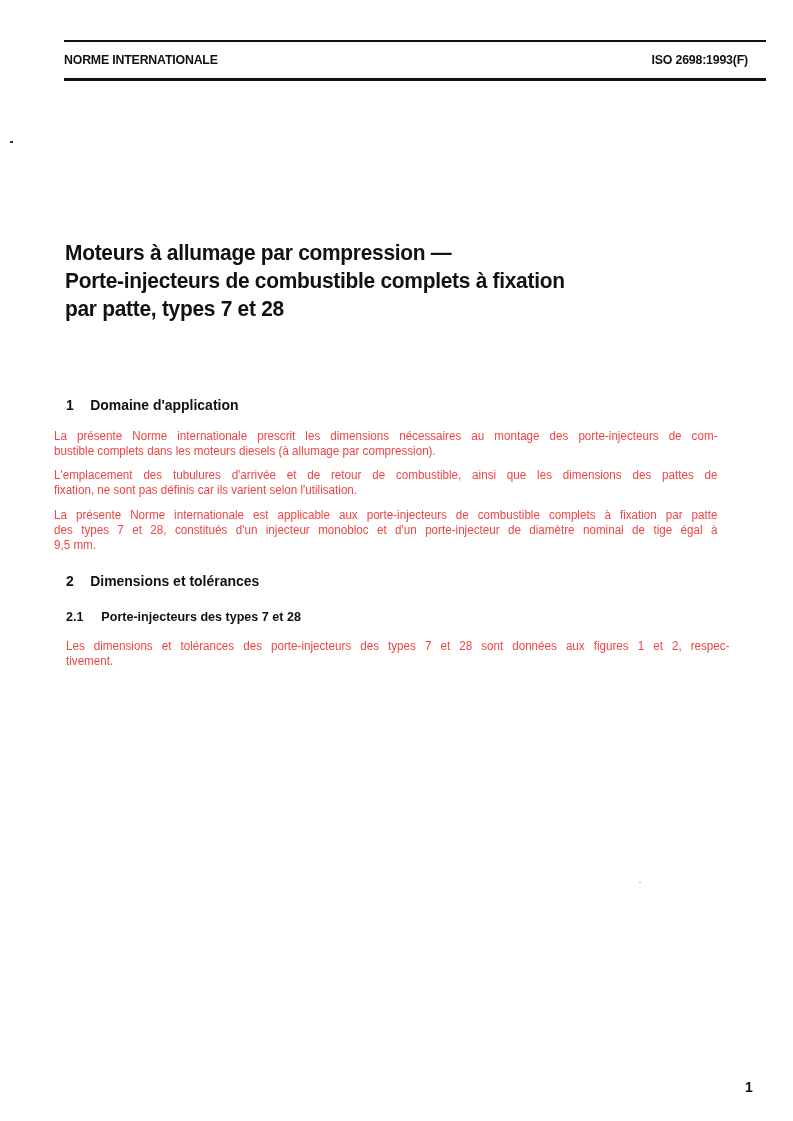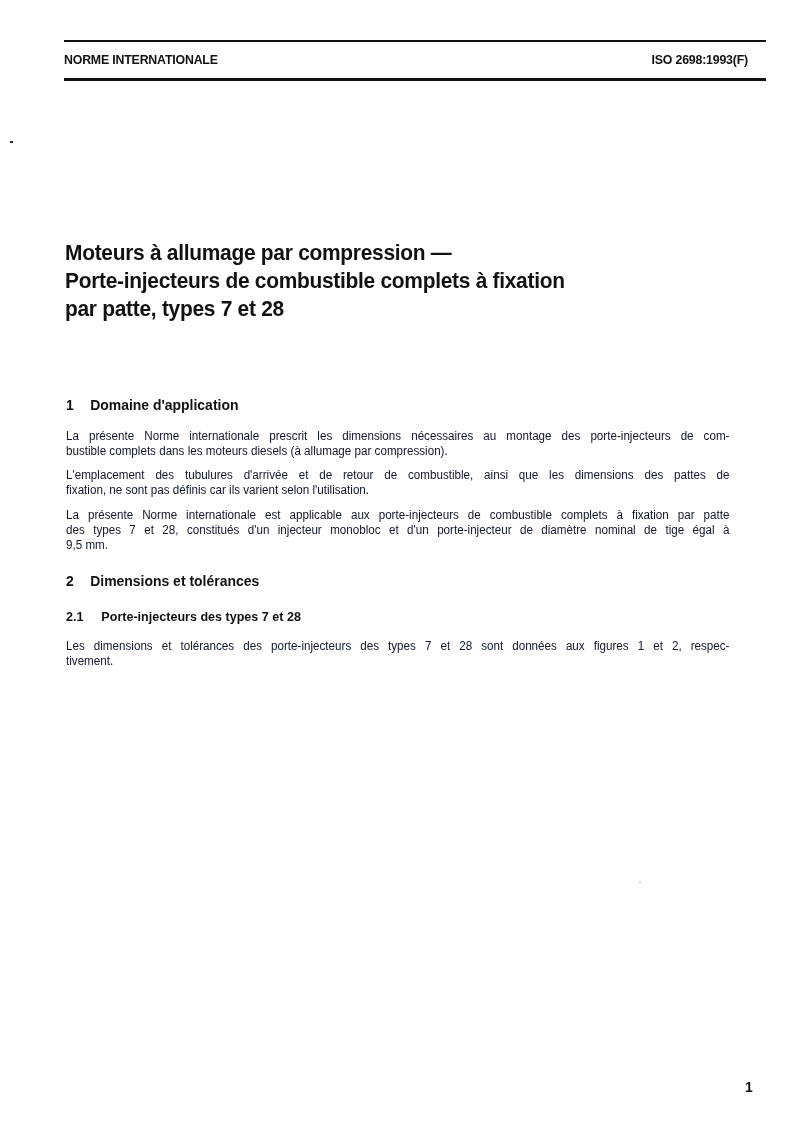--- a/index.html
+++ b/index.html
@@ -81,25 +81,25 @@
       left: 66px;
       font-weight: bold;
       font-size: 13.5px;
       white-space: nowrap;
       transform: scaleX(0.93);
       transform-origin: left top;
     }
     .h2 .num { display: inline-block; width: 38px; }
     .para {
       position: absolute;
-      left: 66px;
+      left: 54px;
       width: 684px;
       font-size: 12px;
       line-height: 15px;
-      color: #0f172a;
+      color: #ef4444;
     }
     .para .line {
       display: block;
       white-space: nowrap;
       text-align-last: justify;
       text-align: justify;
       width: 684px;
       transform: scaleX(0.97);
       transform-origin: left top;
     }
@@ -154,18 +154,18 @@
 </div>
 
 <div class="h1" style="top:572px;">
   <span class="num">2</span><span>Dimensions et tolérances</span>
 </div>
 
 <div class="h2" style="top:609px;">
   <span class="num">2.1</span><span>Porte-injecteurs des types 7 et 28</span>
 </div>
 
-<div class="para" style="top:639px;">
+<div class="para" style="top:639px;margin-left:12px;">
   <span class="line">Les dimensions et tolérances des porte-injecteurs des types 7 et 28 sont données aux figures 1 et 2, respec-</span>
   <span class="line last">tivement.</span>
 </div>
 
 <div class="page-number">1</div>
 
 </body></html>

